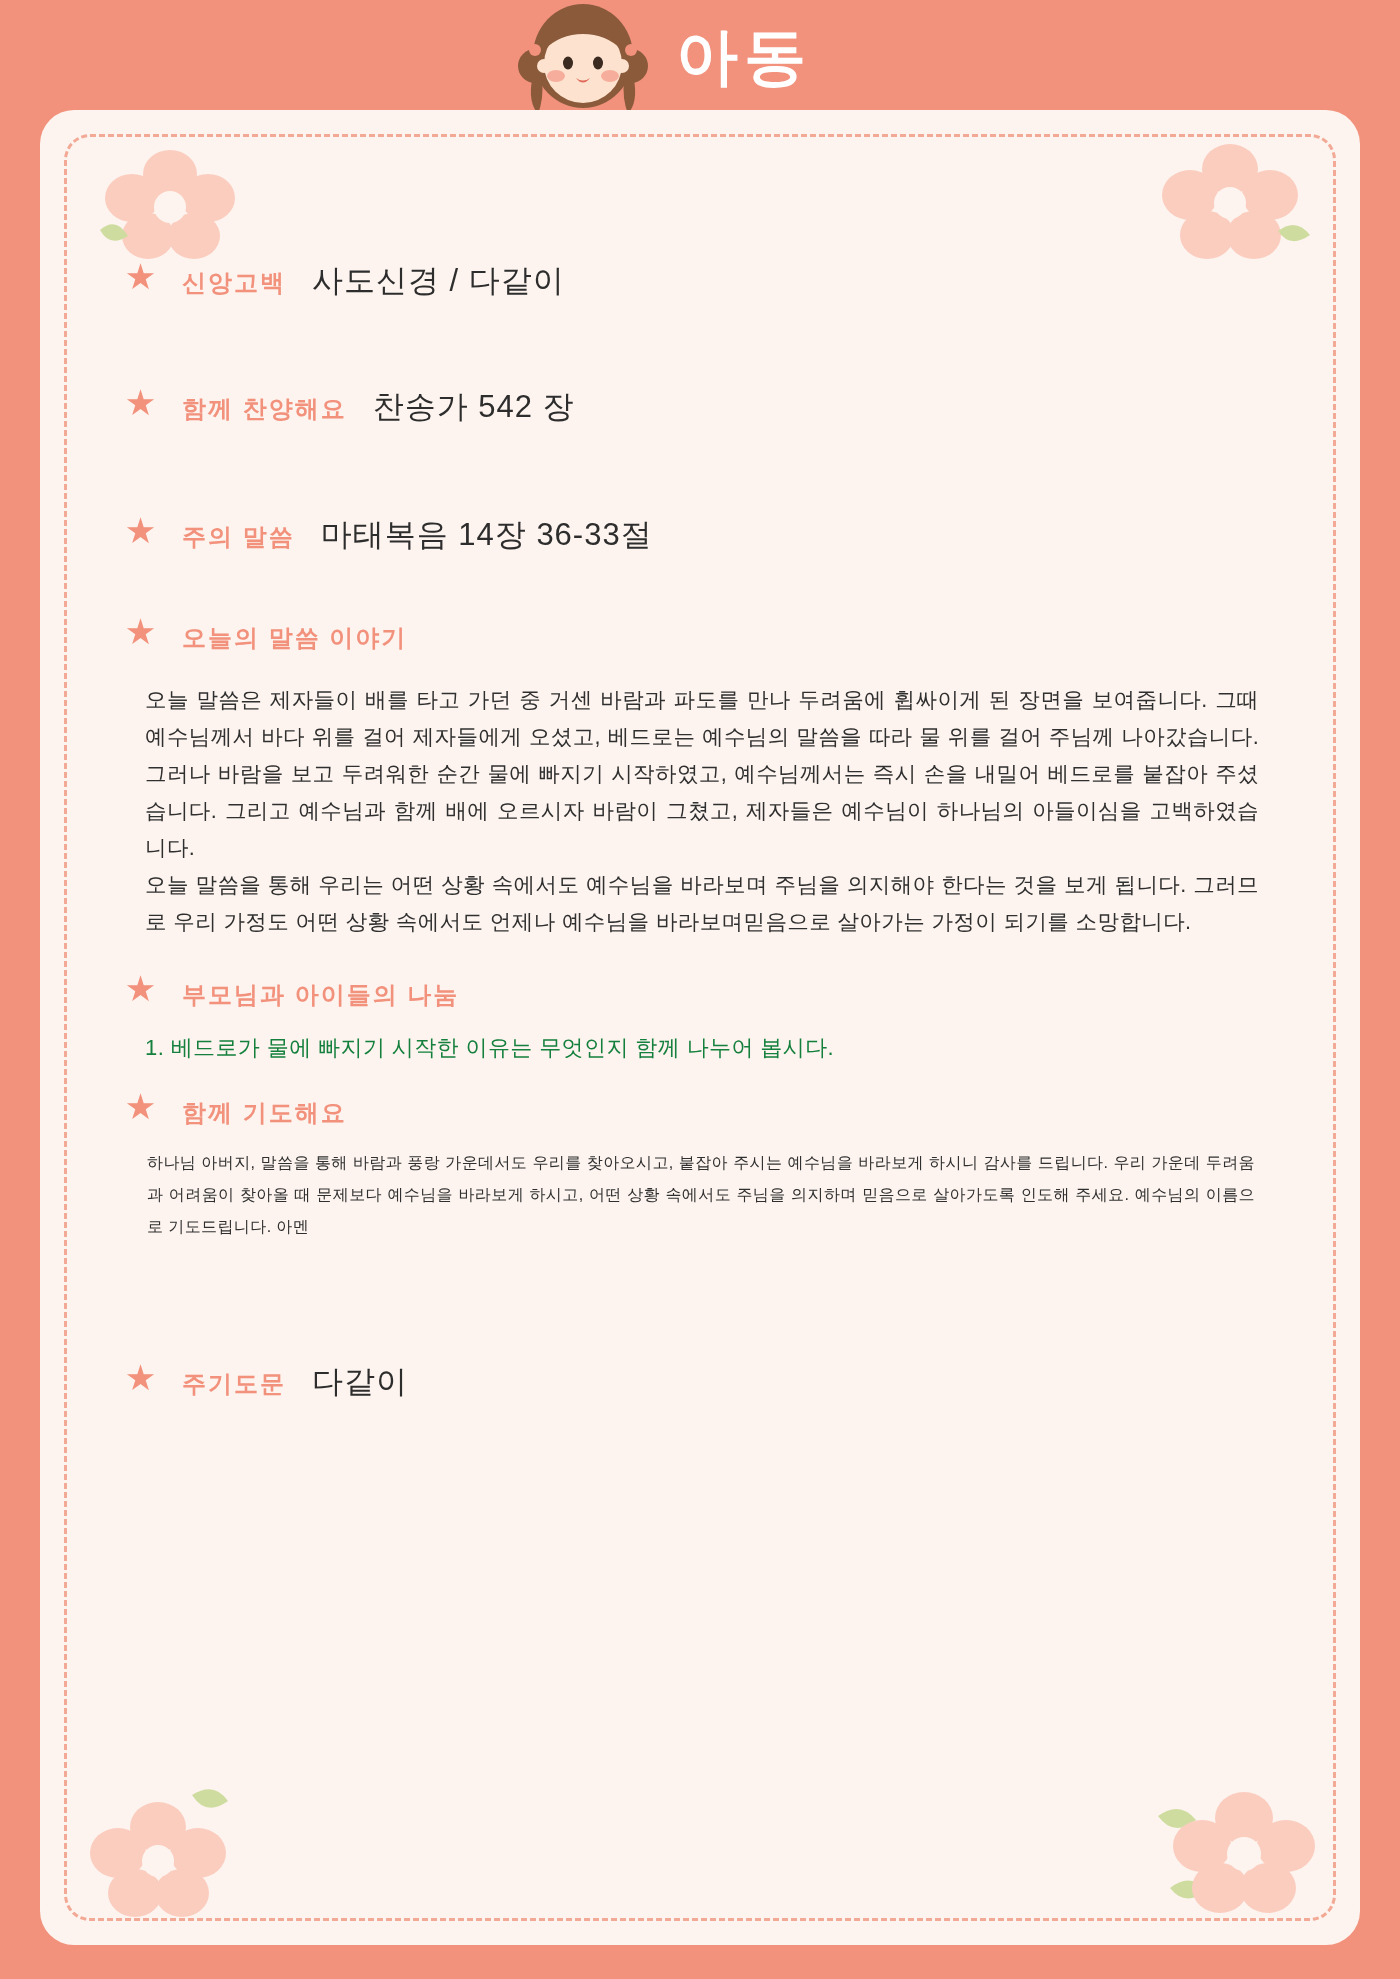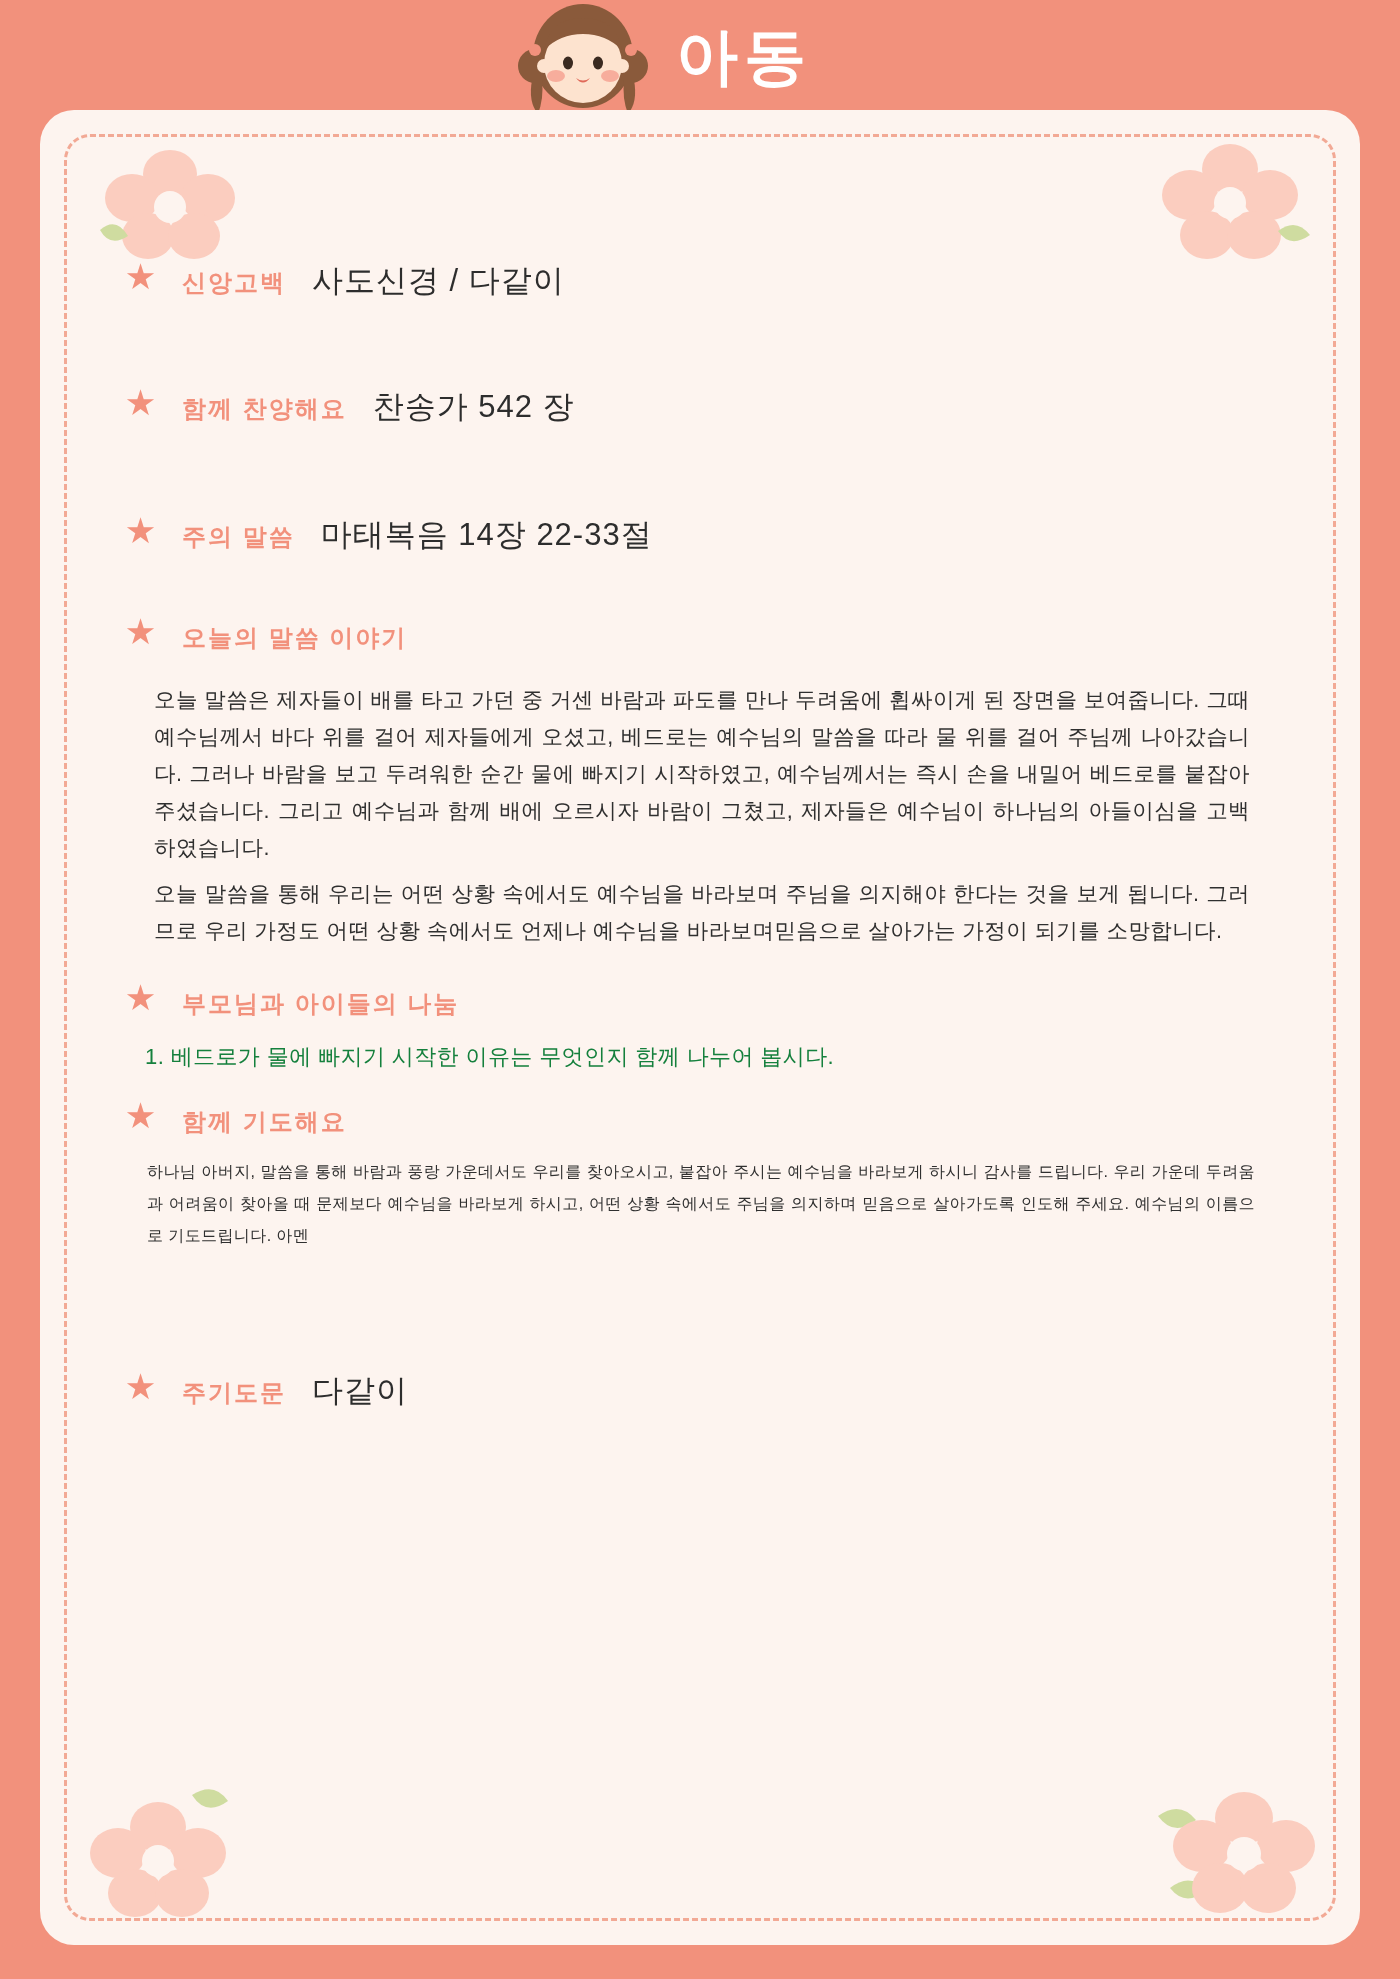--- a/index.html
+++ b/index.html
@@ -122,21 +122,21 @@
     align-items: baseline;
     gap: 26px;
   }
 
   .body-text {
     color: #2f2f2f;
     font-size: 21.5px;
     line-height: 1.72;
     letter-spacing: 0.4px;
     text-align: justify;
-    margin: 9px;
+    margin: 0;
     padding-left: 20px;
     padding-right: 6px;
   }
 
   .qa-list {
     margin: 0;
     padding-left: 20px;
     color: #15803d;
     font-size: 22px;
     line-height: 1.75;
@@ -269,21 +269,21 @@
 
     <div class="section-line row-gap-2">
       <span class="star">★</span>
       <span class="sec-title">함께 찬양해요</span>
       <span class="sec-value">찬송가   542    장</span>
     </div>
 
     <div class="section-line row-gap-3">
       <span class="star">★</span>
       <span class="sec-title">주의 말씀</span>
-      <span class="sec-value">마태복음 14장 22-33절</span>
+      <span class="sec-value">마태복음 14장 36-33절</span>
     </div>
 
     <div class="heading-only mt-64">
       <span class="star">★</span>
       <span class="sec-title">오늘의 말씀 이야기</span>
     </div>
     <p class="body-text mt-28">오늘 말씀은 제자들이 배를 타고 가던 중 거센 바람과 파도를 만나 두려움에 휩싸이게 된 장면을 보여줍니다. 그때 예수님께서 바다 위를 걸어 제자들에게 오셨고, 베드로는 예수님의 말씀을 따라 물 위를 걸어 주님께 나아갔습니다. 그러나 바람을 보고 두려워한 순간 물에 빠지기 시작하였고, 예수님께서는 즉시 손을 내밀어 베드로를 붙잡아 주셨습니다. 그리고 예수님과 함께 배에 오르시자 바람이 그쳤고, 제자들은 예수님이 하나님의 아들이심을 고백하였습니다.</p>
     <p class="body-text">오늘 말씀을 통해 우리는 어떤 상황 속에서도 예수님을 바라보며 주님을 의지해야 한다는 것을 보게 됩니다. 그러므로 우리 가정도 어떤 상황 속에서도 언제나 예수님을 바라보며믿음으로 살아가는 가정이 되기를 소망합니다.</p>
 
     <div class="heading-only mt-36">

